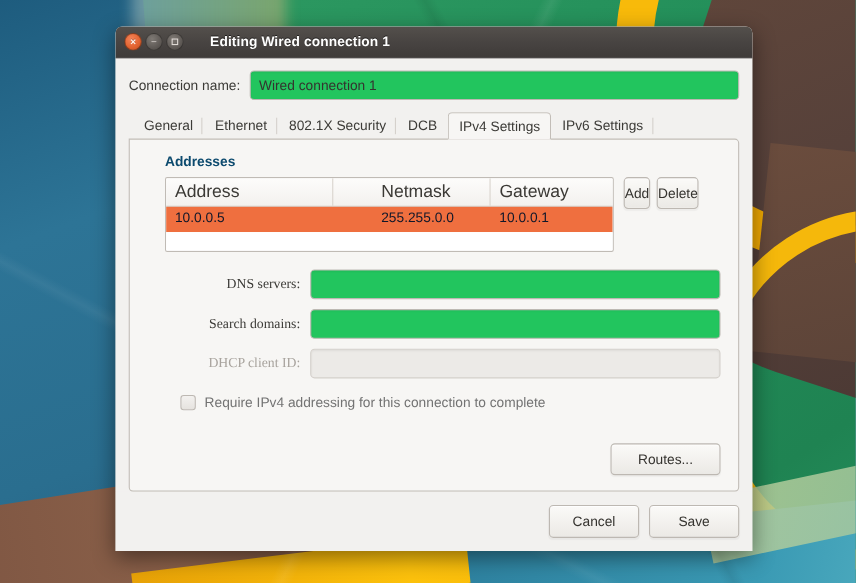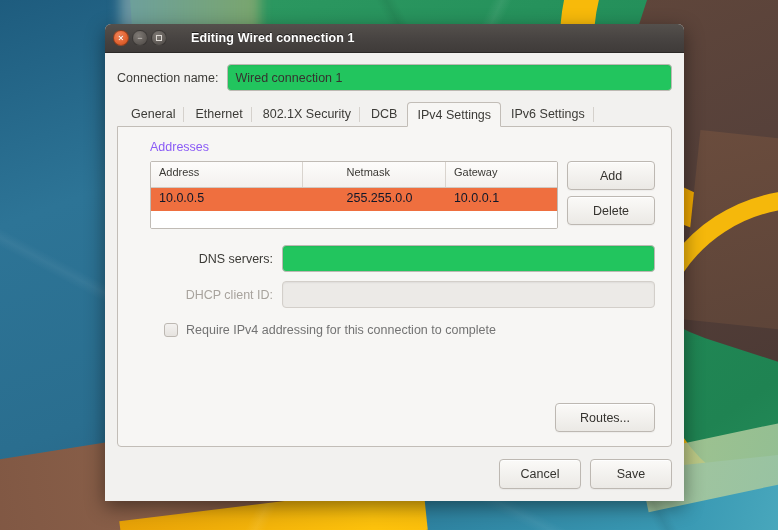--- a/index.html
+++ b/index.html
@@ -262,22 +262,22 @@
     position: absolute; right: 10px; top: 50%;
     margin-top: -2px;
     width: 0; height: 0;
     border-left: 5px solid transparent;
     border-right: 5px solid transparent;
     border-top: 5px solid #4a4743;
   }
 
   .section-title {
     font-size: 12.5px;
-    font-weight: normal;
-    color: #8b5cf6;
+    font-weight: bold;
+    color: #0c4a6e;
     margin: 0 0 7px 16px;
   }
 
   
   .addr-area {
     display: flex; gap: 9px;
     margin-left: 16px;
     margin-bottom: 16px;
   }
   .addr-table {
@@ -287,60 +287,61 @@
     border-radius: 2px;
     overflow: hidden;
   }
   .addr-head {
     display: flex;
     height: 26px;
     background: linear-gradient(180deg, #fdfcfb 0%, #f3f1ee 100%);
     border-bottom: 1px solid #cfcac4;
   }
   .addr-head .th {
-    font-size: 11px;
+    font-size: 16px;
     color: #3b3935;
     padding: 4px 0 0 8px;
     border-right: 1px solid #d9d4ce;
   }
   .addr-head .th:last-child { border-right: none; }
   .addr-row {
     display: flex;
     height: 23px;
     background: #ef6f3f;
   }
   .addr-row .td {
     font-size: 12.5px;
     color: #0f172a;
     padding: 3px 0 0 8px;
   }
   .addr-blank { height: 17px; background: #ffffff; }
   .col-1 { width: 41%; }
   .col-2 { width: 29%; margin-left: 36px; }
   .col-3 { width: 30%; }
 
-  .addr-buttons { display: flex; flex-direction: column; gap: 6px; width: 88px; }
+  .addr-buttons { display: flex; flex-direction: row; gap: 6px; width: 88px; }
 
   .btn {
     height: 29px;
     border: 1px solid #bdb8b2;
     border-radius: 4px;
     background: linear-gradient(180deg, #fbfaf8 0%, #ebe9e5 100%);
     font-size: 12.5px;
     color: #35332f;
     display: flex; align-items: center; justify-content: center;
     box-shadow: 0 1px 0 rgba(255,255,255,.8) inset, 0 1px 1px rgba(0,0,0,.04);
   }
 
   
   .field-row {
     display: flex; align-items: center;
     gap: 9px;
     margin-bottom: 9px;
     padding-left: 16px;
+    font-family: Liberation Serif, serif;
   }
   .field-row .lbl {
     width: 123px;
     text-align: right;
     flex: 0 0 auto;
   }
   .field-row .lbl.disabled { color: #a8a39d; }
   .field-row .entry { flex: 1 1 auto; }
 
   
@@ -447,20 +448,24 @@
             <div class="btn">Add</div>
             <div class="btn">Delete</div>
           </div>
         </div>
 
         <div class="field-row">
           <div class="lbl">DNS servers:</div>
           <div class="entry"></div>
         </div>
 
+        <div class="field-row">
+          <div class="lbl">Search domains:</div>
+          <div class="entry"></div>
+        </div>
 
         <div class="field-row">
           <div class="lbl disabled">DHCP client ID:</div>
           <div class="entry disabled"></div>
         </div>
 
         <div class="check-row">
           <div class="checkbox"></div>
           <div class="check-label">Require IPv4 addressing for this connection to complete</div>
         </div>

